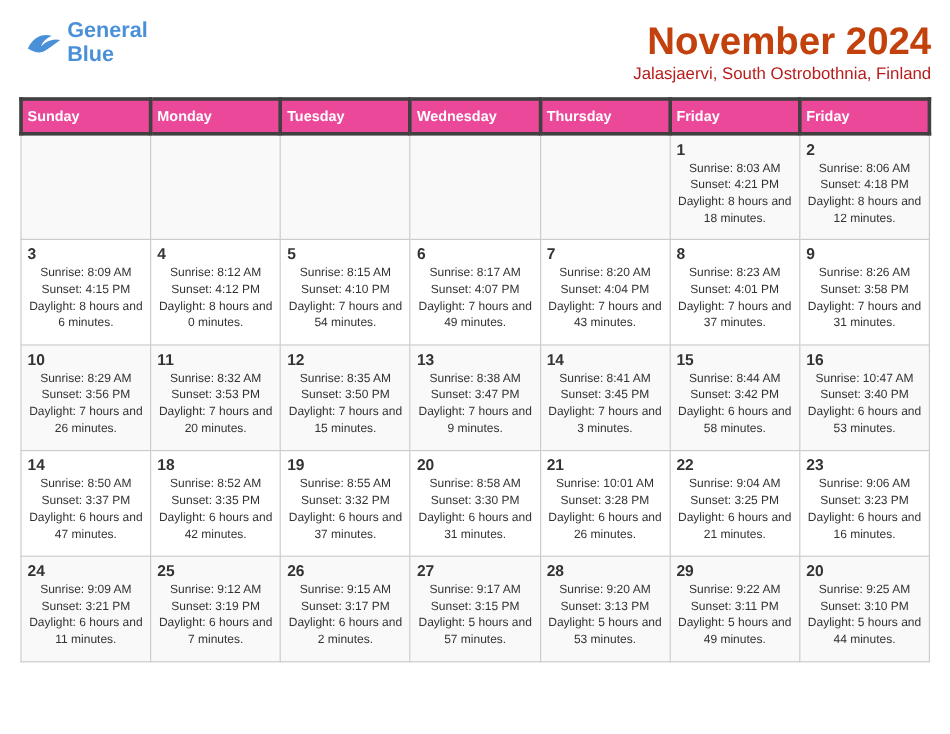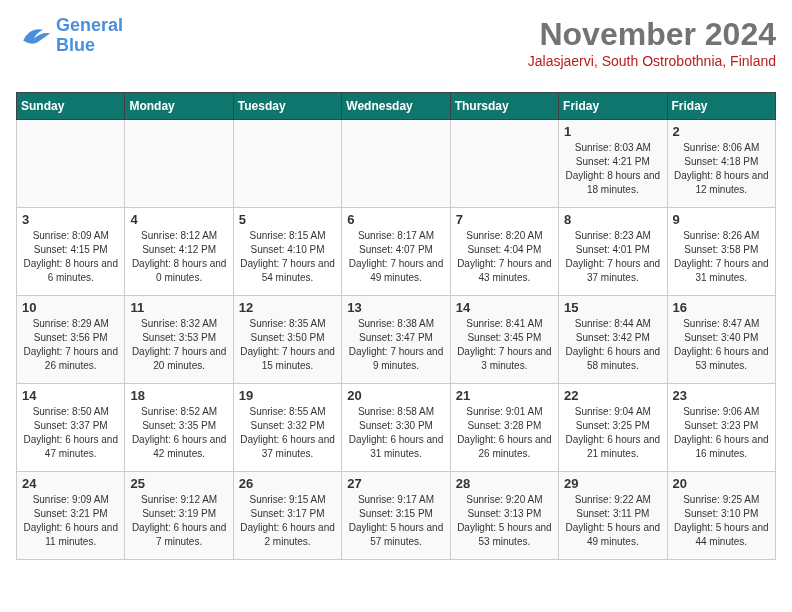--- a/index.html
+++ b/index.html
@@ -7,21 +7,21 @@
       font-family: Arial, sans-serif;
       background: #fff;
       width: 792px;
       min-height: 612px;
       padding: 16px;
     }
     .header-area {
       display: flex;
       justify-content: space-between;
       align-items: flex-start;
-      margin-bottom: 23px;
+      margin-bottom: 12px;
     }
     .logo {
       display: flex;
       align-items: center;
       gap: 4px;
     }
     .logo-text {
       font-size: 18px;
       font-weight: bold;
       color: #333;
@@ -33,39 +33,39 @@
     .logo-bird {
       width: 36px;
       height: 28px;
     }
     .title-area {
       text-align: right;
     }
     .cal-title {
       font-size: 32px;
       font-weight: bold;
-      color: #737373;
+      color: #c2410c;
     }
     .cal-subtitle {
       font-size: 14px;
       color: #b91c1c;
     }
     table {
       width: 100%;
       border-collapse: collapse;
       table-layout: fixed;
     }
     thead tr th {
-      background: #0f766e;
+      background: #ec4899;
       color: #fff;
       font-size: 12px;
       font-weight: bold;
       padding: 6px 4px;
       text-align: left;
-      border: 1px solid #404040;
+      border: 3px solid #404040;
     }
     tbody tr td {
       border: 1px solid #ccc;
       vertical-align: top;
       padding: 4px 5px;
       font-size: 10px;
       color: #333;
       height: 88px;
       background: #fff;
     }
@@ -216,21 +216,21 @@
 Daylight: 7 hours and 3 minutes.</div>
         </td>
         <td>
           <span class="day-num">15</span>
           <div class="day-info">Sunrise: 8:44 AM
 Sunset: 3:42 PM
 Daylight: 6 hours and 58 minutes.</div>
         </td>
         <td>
           <span class="day-num">16</span>
-          <div class="day-info">Sunrise: 8:47 AM
+          <div class="day-info">Sunrise: 10:47 AM
 Sunset: 3:40 PM
 Daylight: 6 hours and 53 minutes.</div>
         </td>
       </tr>
       <tr>
         <td>
           <span class="day-num">14</span>
           <div class="day-info">Sunrise: 8:50 AM
 Sunset: 3:37 PM
 Daylight: 6 hours and 47 minutes.</div>
@@ -248,21 +248,21 @@
 Daylight: 6 hours and 37 minutes.</div>
         </td>
         <td>
           <span class="day-num">20</span>
           <div class="day-info">Sunrise: 8:58 AM
 Sunset: 3:30 PM
 Daylight: 6 hours and 31 minutes.</div>
         </td>
         <td>
           <span class="day-num">21</span>
-          <div class="day-info">Sunrise: 9:01 AM
+          <div class="day-info">Sunrise: 10:01 AM
 Sunset: 3:28 PM
 Daylight: 6 hours and 26 minutes.</div>
         </td>
         <td>
           <span class="day-num">22</span>
           <div class="day-info">Sunrise: 9:04 AM
 Sunset: 3:25 PM
 Daylight: 6 hours and 21 minutes.</div>
         </td>
         <td>

